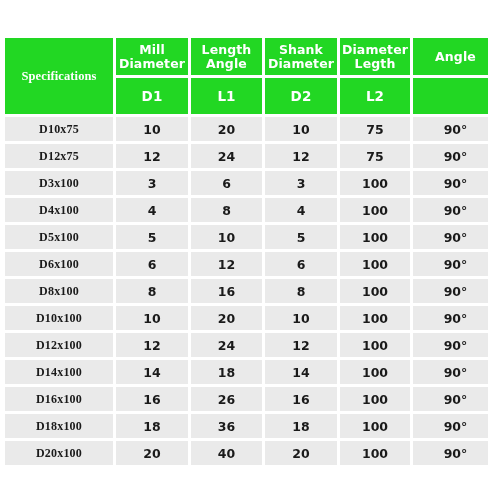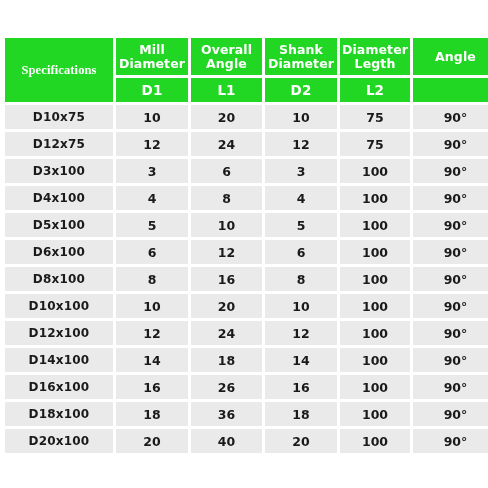--- a/index.html
+++ b/index.html
@@ -59,21 +59,21 @@
     letter-spacing: 0.1px;
   }
 
   th.h-main {
     height: 37px;
     font-size: 12.5px;
     line-height: 14px;
   }
 
   th.h-sub {
-    height: 24px;
+    height: 36px;
     font-size: 13.5px;
     line-height: 15px;
   }
 
   th.h-spec {
     font-size: 12.5px;
     height: 64px;
     font-family: Liberation Serif, serif;
   }
 
@@ -91,20 +91,21 @@
     text-align: center;
     vertical-align: middle;
     height: 24px;
     padding: 0;
     border: 0;
   }
 
   td.cell-spec {
     font-size: 12px;
     letter-spacing: 0.2px;
+    font-family: Liberation Serif, serif;
   }
 
   td.cell-angle {
     font-size: 12.5px;
   }
 </style>
 </head>
 <body>
 
 <div class="page">
@@ -123,21 +124,21 @@
       <thead>
         <tr>
           <th class="h-spec" rowspan="2">Specifications</th>
 
           <th class="h-main">
             <span>Mill</span><br>
             <span>Diameter</span>
           </th>
 
           <th class="h-main">
-            <span>Overall</span><br>
+            <span>Length</span><br>
             <span>Angle</span>
           </th>
 
           <th class="h-main">
             <span>Shank</span><br>
             <span>Diameter</span>
           </th>
 
           <th class="h-main">
             <span>Diameter</span><br>

